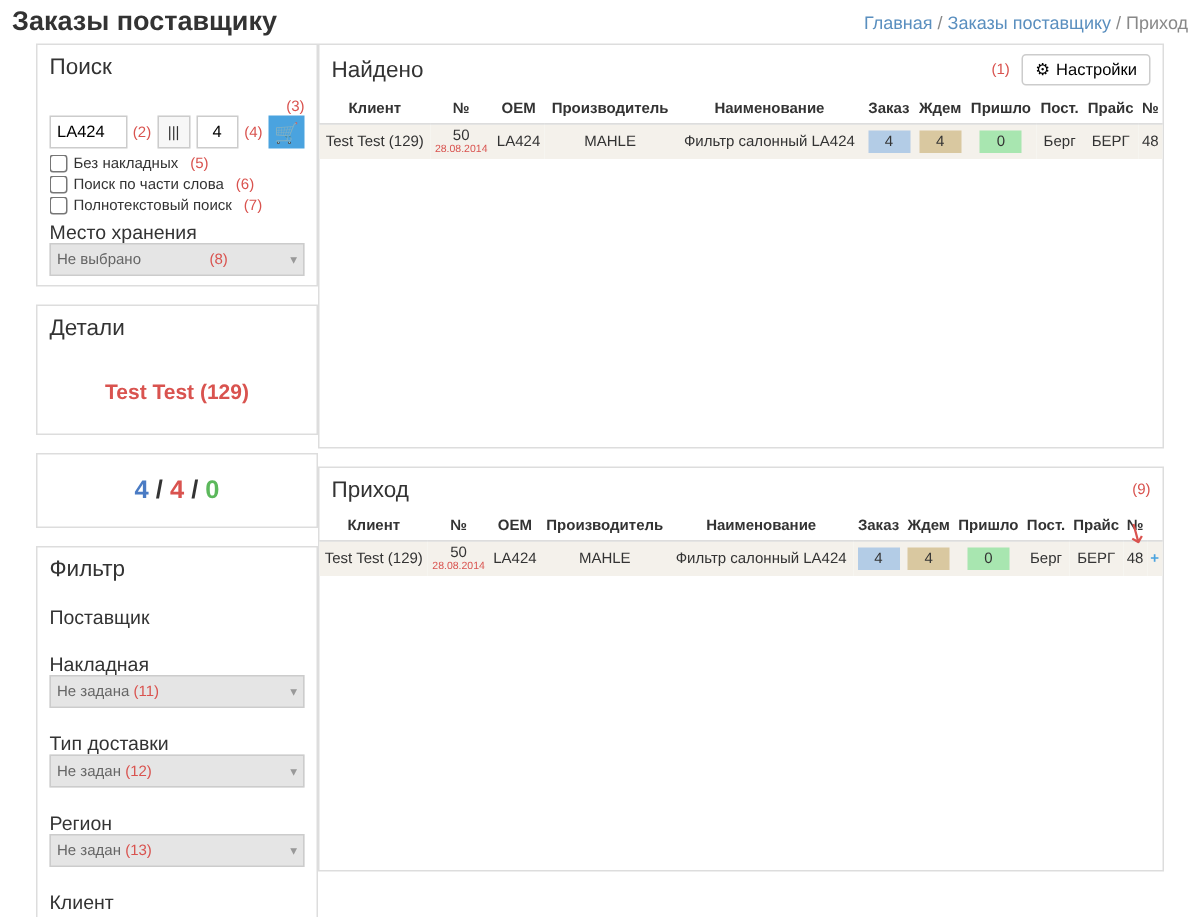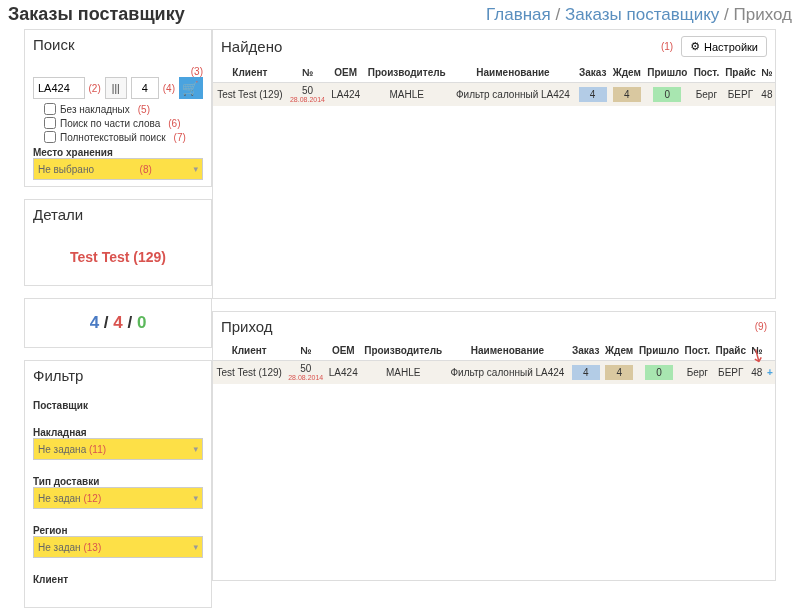--- a/index.html
+++ b/index.html
@@ -1,36 +1,36 @@
 <!DOCTYPE html>
 <html><head>
 <meta charset="utf-8">
 <style>
   * { box-sizing: border-box; margin: 0; padding: 0; }
   body { font-family: Arial, Helvetica, sans-serif; font-size: 11px; color: #333; background: #fff; width: 800px; }
   .page { display: flex; flex-direction: column; }
   .header { display: flex; justify-content: space-between; align-items: center; padding: 4px 8px; }
   .page-title { font-size: 18px; font-weight: bold; color: #333; }
-  .breadcrumb { font-size: 17px; color: #888; }
+  .breadcrumb { font-size: 12px; color: #888; }
   .breadcrumb a { color: #5a8fbf; text-decoration: none; }
   .main { display: flex; padding: 0 24px; }
   .sidebar { width: 188px; display: flex; flex-direction: column; gap: 12px; }
   .content { flex: 1; display: flex; flex-direction: column; gap: 12px; }
   .panel { border: 1px solid #ddd; background: #fff; }
   .panel-title { font-size: 15px; font-weight: normal; padding: 6px 8px; }
   .panel-body { padding: 6px 8px; }
   .search-row { display: flex; gap: 4px; align-items: center; margin-bottom: 4px; }
   .search-input { flex: 1; min-width: 0; height: 22px; border: 1px solid #ccc; padding: 0 4px; font-size: 11px; }
   .barcode-btn { width: 22px; height: 22px; border: 1px solid #ccc; background: #f7f7f7; display: flex; align-items: center; justify-content: center; cursor: pointer; }
   .qty-input { width: 28px; height: 22px; border: 1px solid #ccc; text-align: center; font-size: 11px; }
   .cart-btn { width: 24px; height: 22px; background: #4aa3df; border: none; color: #fff; display: flex; align-items: center; justify-content: center; cursor: pointer; }
-  .chk-row { display: flex; align-items: center; gap: 4px; margin: 2px 11px; font-size: 10px; }
+  .chk-row { display: flex; align-items: center; gap: 4px; margin: 2px 0; font-size: 10px; }
   .chk-row input { width: 12px; height: 12px; }
-  .field-label { font-size: 10px; font-weight: bold; margin-top: 4px; }
-  .select { width: 100%; height: 22px; border: 1px solid #ccc; padding: 0 4px; font-size: 10px; color: #666; background: #fde047; position: relative; display: flex; align-items: center; justify-content: space-between; cursor: pointer; }
+  .field-label { font-size: 13px; font-weight: normal; margin-top: 4px; }
+  .select { width: 100%; height: 22px; border: 1px solid #ccc; padding: 0 4px; font-size: 10px; color: #666; background: #e5e5e5; position: relative; display: flex; align-items: center; justify-content: space-between; cursor: pointer; }
   .select::after { content: "▾"; color: #999; font-size: 9px; }
   .ann { color: #d9534f; font-size: 10px; }
   .details-name { text-align: center; font-weight: bold; color: #d9534f; font-size: 14px; padding: 20px 0; }
   .details-counts { text-align: center; font-weight: bold; font-size: 17px; padding: 14px 0; }
   .c-blue { color: #4a7bc4; }
   .c-red { color: #d9534f; }
   .c-green { color: #5cb85c; }
   .panel-header-row { display: flex; justify-content: space-between; align-items: center; padding: 6px 8px; }
   .settings-btn { border: 1px solid #ccc; background: #fff; padding: 3px 8px; font-size: 11px; cursor: pointer; display: flex; align-items: center; gap: 4px; border-radius: 3px; }
   table { width: 100%; border-collapse: collapse; font-size: 10px; }

